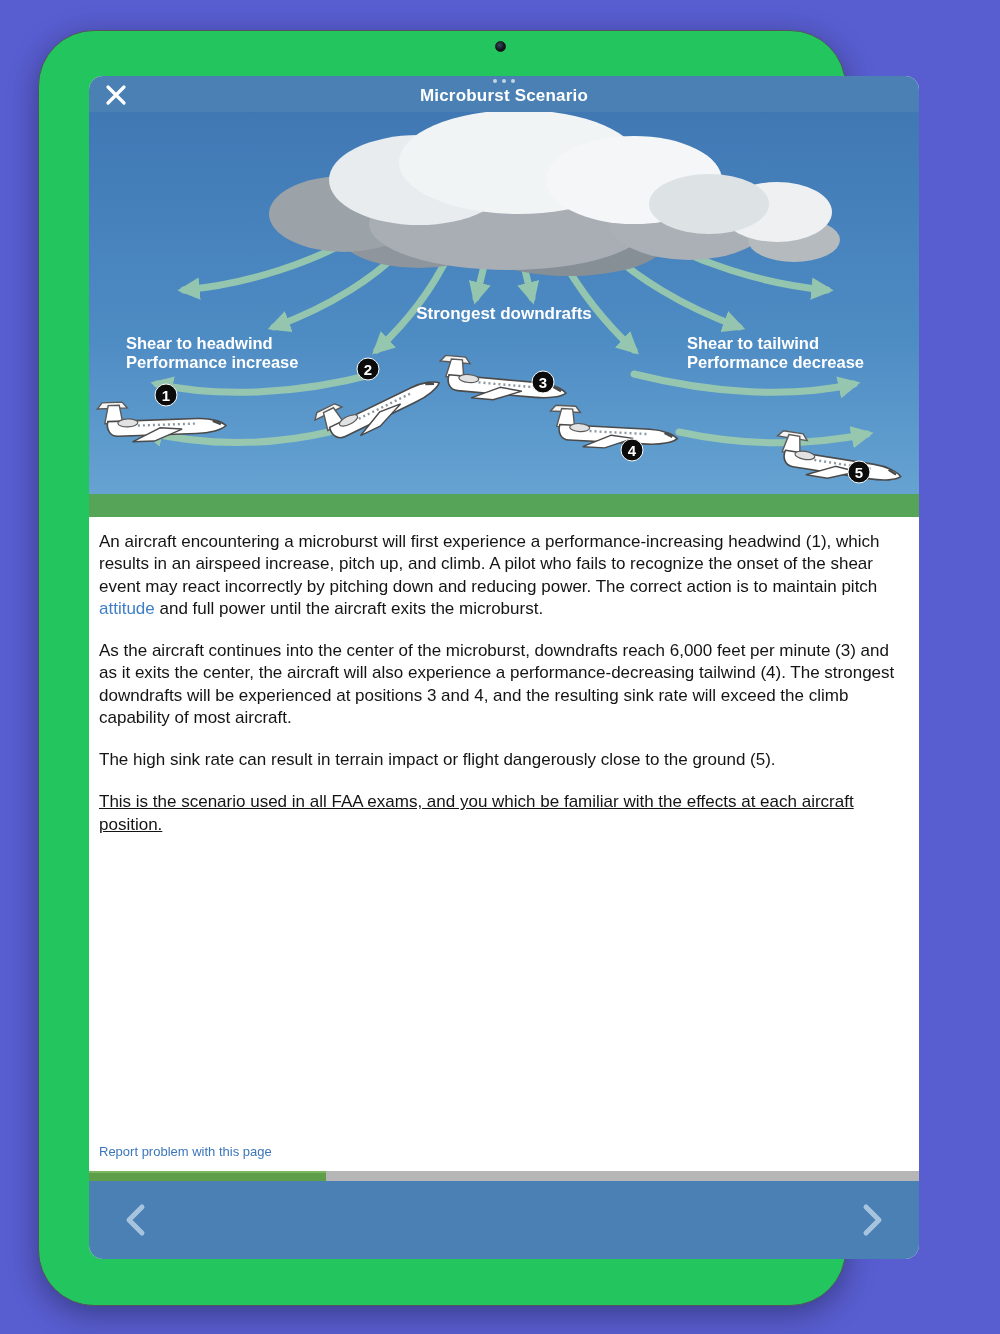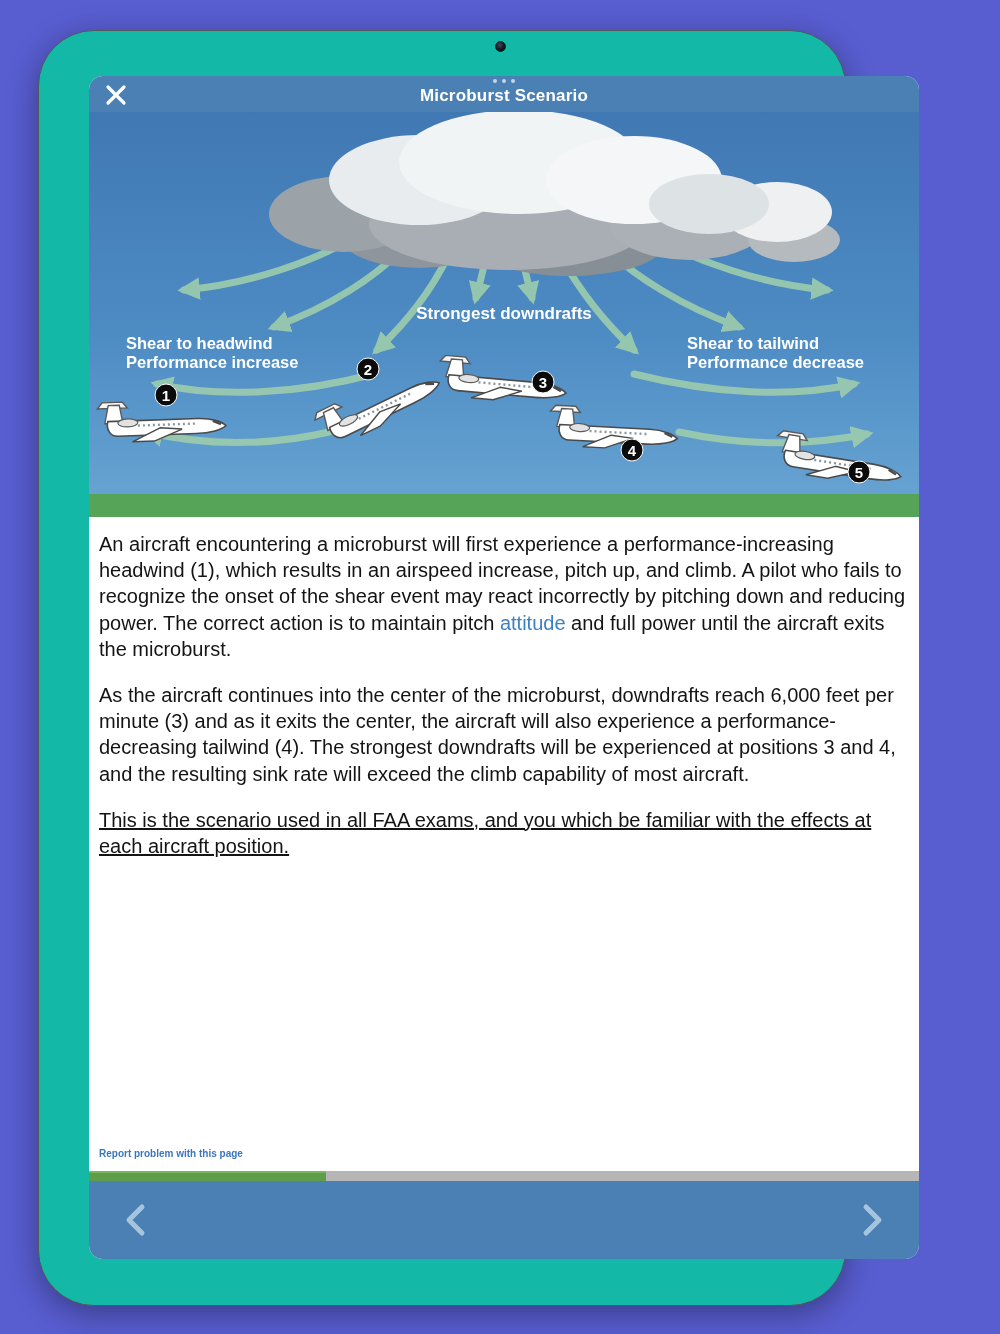--- a/index.html
+++ b/index.html
@@ -8,21 +8,21 @@
     font-family: "Liberation Sans", sans-serif;
     background: #585dd0;
     overflow: hidden;
   }
   .page { position: relative; width: 1000px; height: 1334px; }
 
   
   .device {
     position: absolute; left: 38px; top: 30px;
     width: 808px; height: 1276px;
-    background: #14b8a6;
+    background: #22c55e;
     border-radius: 56px;
     border: 1px solid #55565c;
     box-shadow: 0 8px 30px rgba(0,0,0,0.35);
   }
   .camera {
     position: absolute; left: 456px; top: 10px;
     width: 11px; height: 11px; border-radius: 50%;
     background: radial-gradient(circle at 40% 35%, #3b4a5d 0%, #10151c 60%, #05070a 100%);
     border: 1px solid #1c1c1f;
   }
@@ -69,29 +69,29 @@
 
   
   .content {
     flex: 1 1 auto;
     background: #ffffff;
     padding: 14px 10px 8px 10px;
     display: flex; flex-direction: column;
     overflow: hidden;
   }
   .content p {
-    font-size: 20px; line-height: 1.31;
+    font-size: 17px; line-height: 1.31;
     color: #141414;
     margin-bottom: 20px;
   }
   .inline-link { color: #3d7fc4; text-decoration: none; cursor: pointer; }
   .underlined { text-decoration: underline; }
   .report-link {
     margin-top: auto;
-    font-size: 10px; font-weight: bold;
+    font-size: 13px; font-weight: normal;
     color: #3c76ba; text-decoration: none; cursor: pointer;
     padding-bottom: 4px;
   }
 
   
   .scrollbar {
     flex: 0 0 10px; height: 10px;
     background: #b6b6b6;
     position: relative;
   }
@@ -228,20 +228,21 @@
           <g transform="translate(770,360)">
             <circle r="11" fill="#0b0b0b" stroke="#ffffff" stroke-width="1"></circle>
             <text class="badge-num" y="5.5">5</text>
           </g>
         </svg>
       </div>
 
       <div class="content">
         <p><span>An aircraft encountering a microburst will first experience a performance-increasing headwind (1), which results in an airspeed increase, pitch up, and climb. A pilot who fails to recognize the onset of the shear event may react incorrectly by pitching down and reducing power. The correct action is to maintain pitch </span><a class="inline-link">attitude</a><span> and full power until the aircraft exits the microburst.</span></p>
         <p>As the aircraft continues into the center of the microburst, downdrafts reach 6,000 feet per minute (3) and as it exits the center, the aircraft will also experience a performance-decreasing tailwind (4). The strongest downdrafts will be experienced at positions 3 and 4, and the resulting sink rate will exceed the climb capability of most aircraft.</p>
+        <p>The high sink rate can result in terrain impact or flight dangerously close to the ground (5).</p>
         <p class="underlined">This is the scenario used in all FAA exams, and you which be familiar with the effects at each aircraft position.</p>
         <a class="report-link">Report problem with this page</a>
       </div>
 
       <div class="scrollbar">
         <div class="scroll-thumb" style="width: 28.5%;"></div>
       </div>
 
       <nav class="bottombar">
         <button class="navbtn" aria-label="Previous page">

